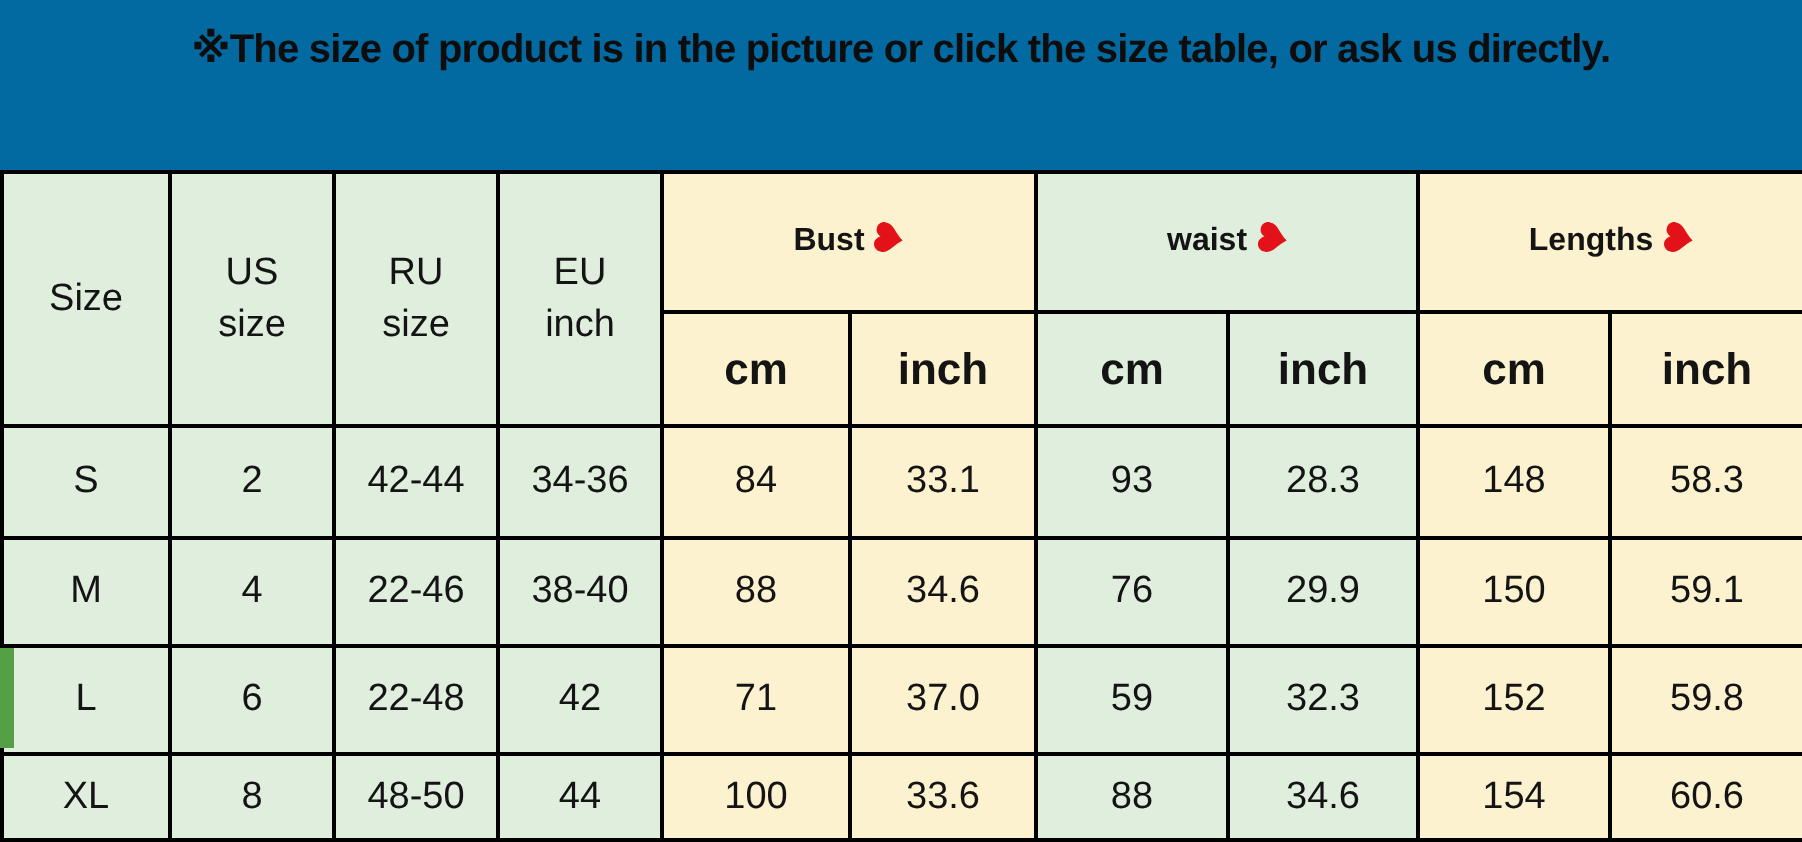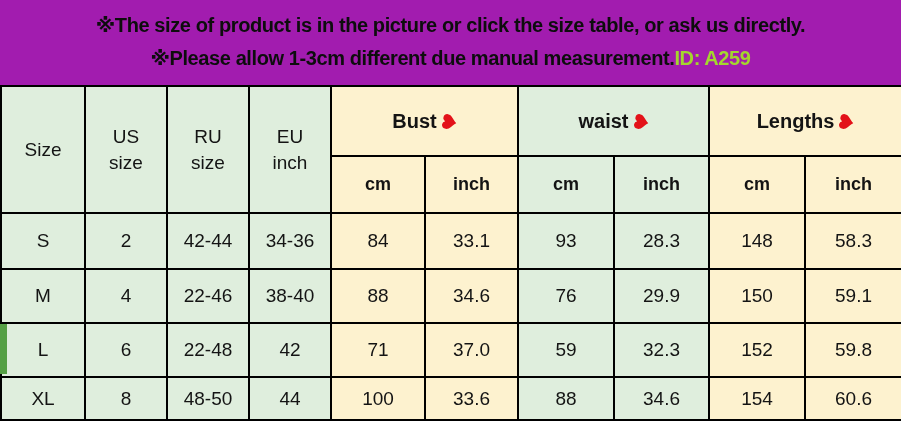--- a/index.html
+++ b/index.html
@@ -2,21 +2,21 @@
 <html style="--green-cell: #dfeedd; --yellow-cell: #fdf2cf; --id-text: #a4d62e; --heart-icon: #e31219; --row-indicator: #55a045; --border: #000000;"><head>
 <meta charset="utf-8">
 <style>
   html, body { margin: 0; padding: 0; }
   body {
     width: 901px; height: 421px; overflow: hidden;
     background: #ffffff;
     font-family: "Liberation Sans", "DejaVu Sans", sans-serif;
     color: #141414;
   }
-  .page { position: relative; width: 901px; height: 421px; background: #a21caf; }
+  .page { position: relative; width: 901px; height: 421px; background: #0369a1; }
 
   
   .notes { position: absolute; top: 0; left: 0; width: 901px; padding-top: 9px; }
   .note-line {
     text-align: center; font-weight: bold; font-size: 20px;
     letter-spacing: -0.4px; line-height: 33px; white-space: nowrap; color: #0d0d0d;
   }
   .pid { color: var(--id-text, #a4d62e); font-weight: bold; }
 
   
@@ -25,22 +25,22 @@
     width: 901px; height: 336px;
     border-collapse: collapse; table-layout: fixed;
   }
   .size-table th, .size-table td {
     border: 2px solid #000; text-align: center; vertical-align: middle;
     padding: 0; overflow: hidden;
   }
   .g { background: var(--green-cell, #dfeedd); }
   .y { background: var(--yellow-cell, #fdf2cf); }
   th.szh { font-weight: 400; font-size: 19px; white-space: pre-line; line-height: 26px; }
-  th.grp { font-weight: bold; font-size: 20px; }
-  th.unit { font-weight: bold; font-size: 18px; }
+  th.grp { font-weight: bold; font-size: 16px; }
+  th.unit { font-weight: bold; font-size: 22px; }
   .size-table td { font-weight: 400; font-size: 19px; }
 
   .heart {
     display: inline-block; width: 15px; height: 14px;
     margin-left: 5px; vertical-align: -1px;
     transform: rotate(-80deg);
   }
   .heart svg { display: block; width: 15px; height: 14px; }
   .heart path { fill: var(--heart-icon, #e31219); }
 
@@ -50,21 +50,20 @@
     background: var(--row-indicator, #55a045);
   }
 </style>
 </head>
 <body>
 
 <div class="page">
 
   <div class="notes">
     <div class="note-line">※The size of product is in the picture or click the size table, or ask us directly.</div>
-    <div class="note-line"><span>※Please allow 1-3cm different due manual measurement.</span><span class="pid">ID: A259</span></div>
   </div>
 
   <table class="size-table">
     <colgroup>
       <col style="width:84px">
         <col style="width:82px">
         <col style="width:82px">
         <col style="width:82px">
       <col style="width:94px">
         <col style="width:93px">

